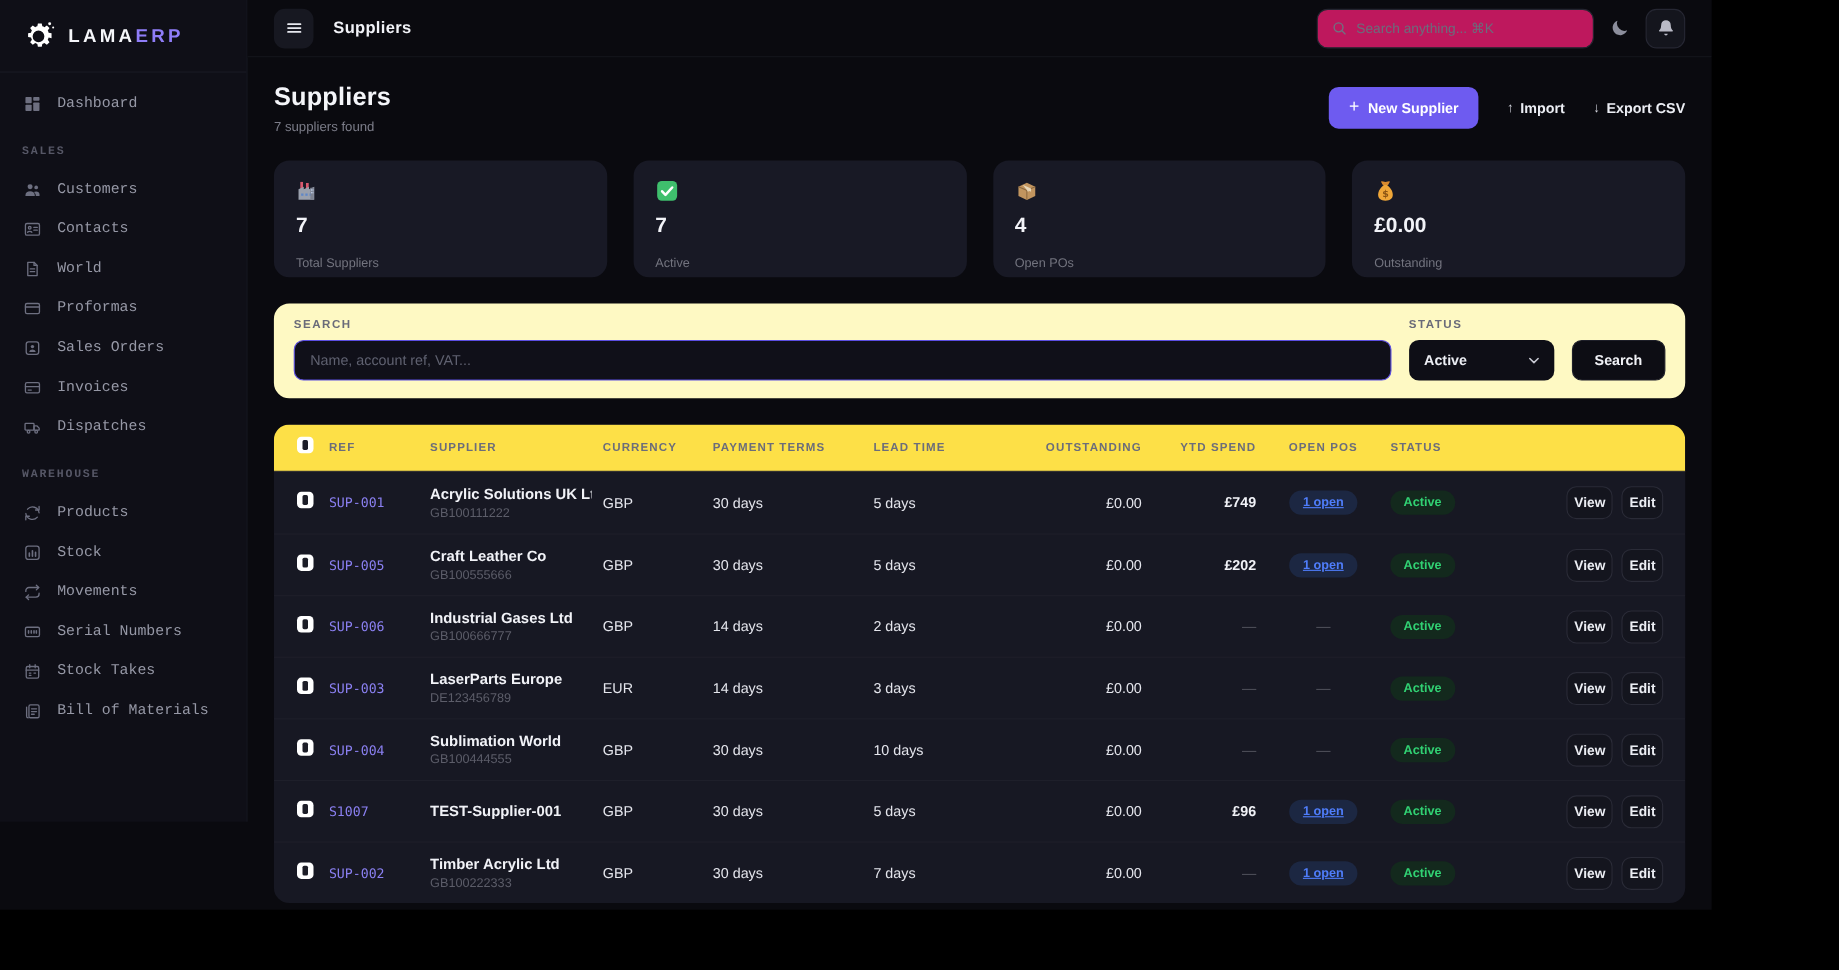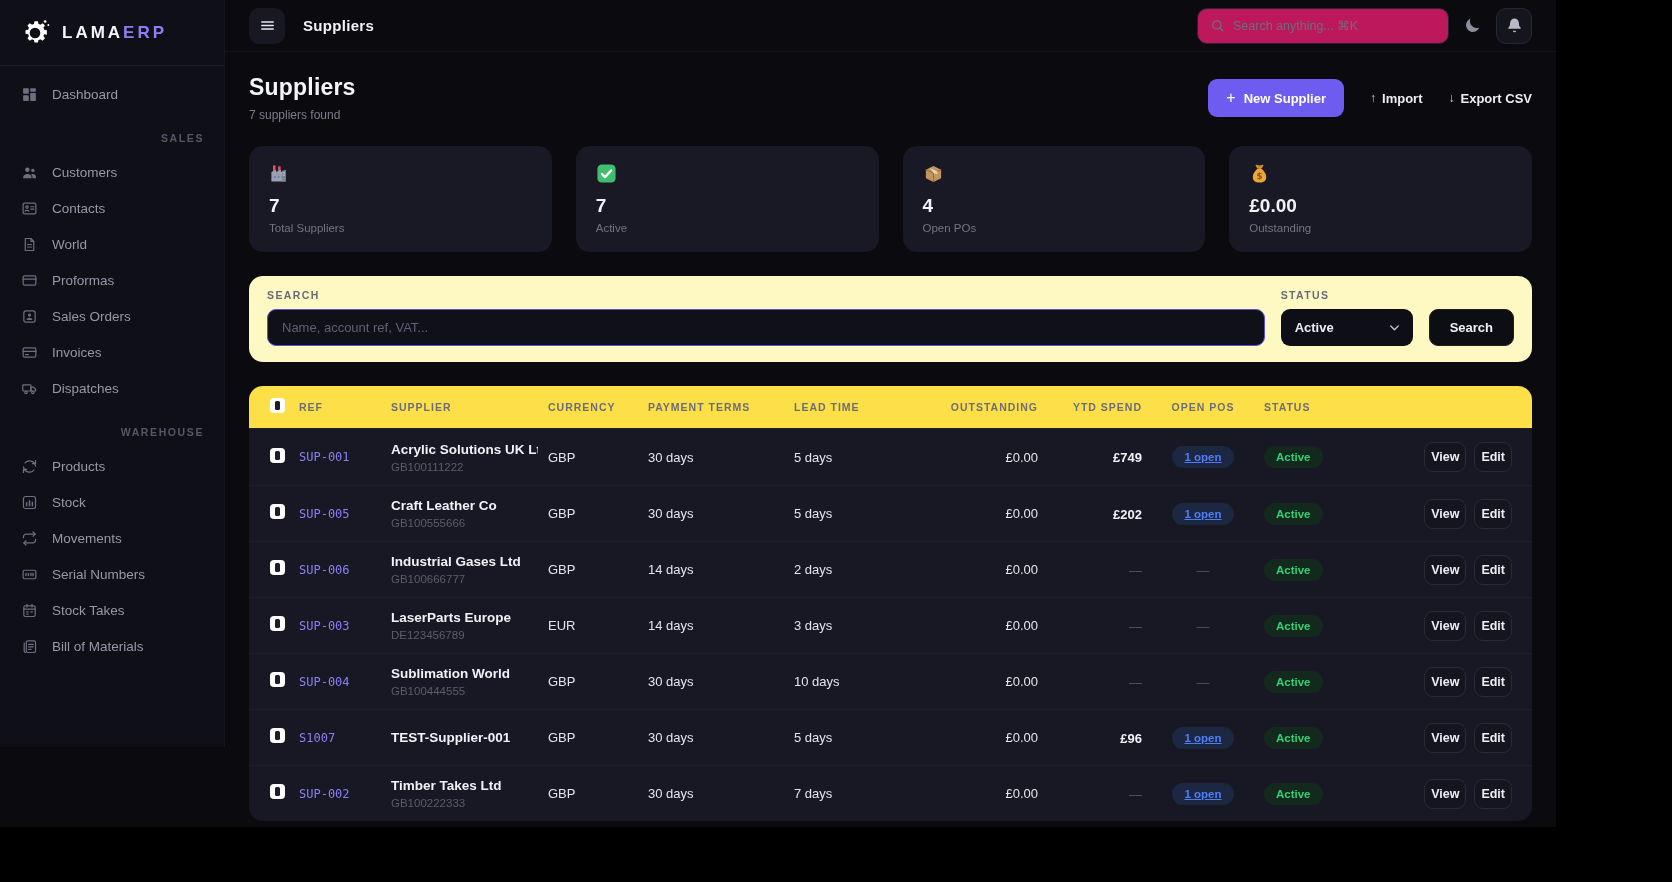--- a/index.html
+++ b/index.html
@@ -7,22 +7,22 @@
   .desktop { position:relative; width:1644px; height:882px; background:#000; }
   .app { position:absolute; left:0; top:0; width:1556px; height:827px; background:#0a0a0f; overflow:hidden; }
 
   
   .sidebar { position:absolute; left:0; top:0; width:225px; height:747px; background:#0f0f17; border-right:1px solid #15161e; }
   .brand { height:66px; display:flex; align-items:center; gap:10px; padding:0 18px; border-bottom:1px solid #1a1b24; }
   .brand-icon { width:34px; height:34px; color:#fff; display:flex; align-items:center; justify-content:center; }
   .brand-icon svg { width:32px; height:32px; }
   .brand-text { font-size:17px; font-weight:bold; letter-spacing:3px; color:#f5f6fa; }
   .brand-text .accent { color:#8f7df8; }
-  .nav-pad { padding-top:10px; }
-  .nav-section { padding:20px 20px 10px; font-size:10.5px; font-weight:bold; letter-spacing:1.6px; color:#565766;text-align:right; }
+  .nav-pad { padding-top:10px;font-family:Liberation Mono, monospace; }
+  .nav-section { padding:20px 20px 10px; font-size:10.5px; font-weight:bold; letter-spacing:1.6px; color:#565766; }
   .nav-item { height:36px; display:flex; align-items:center; gap:14px; padding:0 20px; color:#9698a6; font-size:13.5px; cursor:pointer; }
   .nav-icon { width:18px; height:18px; color:#6d6f80; display:flex; align-items:center; justify-content:center; flex:0 0 18px; }
   .nav-icon svg { width:17px; height:17px; }
 
   
   .main { position:absolute; left:225px; top:0; right:116px; width:1331px; height:827px; }
   .topbar { height:52px; display:flex; align-items:center; padding:0 24px; border-bottom:1px solid #13141b; background:#0a0a0f; }
   .hamburger { width:36px; height:36px; border-radius:10px; background:#171821; border:none; color:#e8e9ef; display:flex; align-items:center; justify-content:center; cursor:pointer; }
   .hamburger svg { width:17px; height:17px; }
   .topbar-title { margin-left:18px; font-size:15px; font-weight:bold; color:#f2f3f8; letter-spacing:0.3px; }
@@ -46,21 +46,21 @@
   .btn-primary .plus { font-size:16px; font-weight:normal; }
   .ghost-btn { background:transparent; border:none; color:#eceef4; font-size:13px; font-weight:bold; display:flex; align-items:center; gap:6px; cursor:pointer; font-family:"Liberation Sans", sans-serif; }
   .ghost-btn .arrow { font-size:12px; color:#d6d7e0; }
 
   
   .stats { margin-top:24px; display:grid; grid-template-columns:repeat(4,1fr); gap:24px; }
   .stat-card { background:#181925; border-radius:14px; padding:17px 20px 15px; height:106px; }
   .stat-icon { display:block; width:22px; height:22px; }
   .stat-icon svg { width:21px; height:21px; }
   .stat-value { margin-top:10px; font-size:19px; font-weight:bold; color:#f2f3f8; }
-  .stat-label { margin-top:5px; font-size:11.5px; color:#73747f; }
+  .stat-label { margin-top:17px; font-size:11.5px; color:#73747f; }
 
   
   .filter-card { margin-top:24px; background:#fef9c3; border-radius:14px; padding:13px 18px 16px; display:flex; align-items:flex-end; gap:16px; }
   .f-label { font-size:10.5px; font-weight:bold; letter-spacing:1.4px; color:#6a6b79; }
   .f-search { flex:1; }
   .f-input { margin-top:8px; width:100%; height:37px; background:#101019; border:1.5px solid #5b4ee0; border-radius:9px; color:#e6e7ef; font-size:13px; padding:0 14px; outline:none; font-family:"Liberation Sans", sans-serif; }
   .f-input::placeholder { color:#5f6170; }
   .f-status { width:132px; }
   .select { margin-top:8px; height:37px; background:#0e0e16; border-radius:9px; display:flex; align-items:center; padding:0 12px 0 14px; cursor:pointer; }
   .select .sel-val { font-size:13px; font-weight:bold; color:#eceef4; }
@@ -492,21 +492,21 @@
                 <div class="cell"><span class="badge b-active">Active</span></div>
                 <div class="cell c-actions">
                   <button class="btn-sm">View</button>
                   <button class="btn-sm">Edit</button>
                 </div>
               </div>
               <div class="tgrid trow">
                 <div class="cell c-check"><span class="checkbox"></span></div>
                 <div class="cell ref">SUP-002</div>
                 <div class="cell">
-                  <div class="sup-name">Timber Takes Ltd</div>
+                  <div class="sup-name">Timber Acrylic Ltd</div>
                   <div class="sup-vat">GB100222333</div>
                 </div>
                 <div class="cell val">GBP</div>
                 <div class="cell val">30 days</div>
                 <div class="cell val">7 days</div>
                 <div class="cell val al-r">£0.00</div>
                 <div class="cell al-r"><span class="dash">—</span></div>
                 <div class="cell al-c"><span class="badge b-open">1 open</span></div>
                 <div class="cell"><span class="badge b-active">Active</span></div>
                 <div class="cell c-actions">

